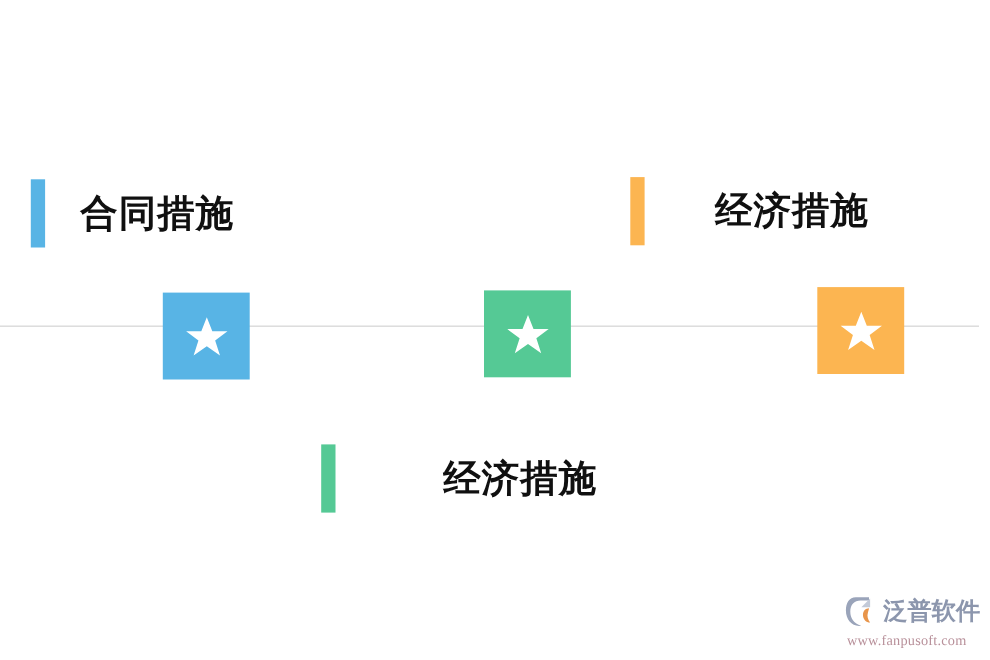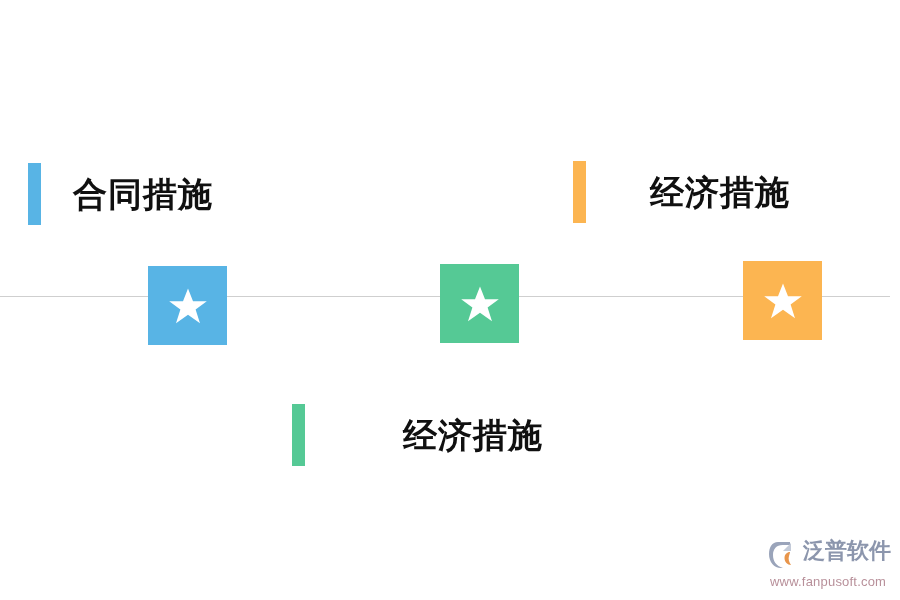--- a/index.html
+++ b/index.html
@@ -89,20 +89,21 @@
   
   .brand-logo {
     position: absolute;
     left: 768px;
     top: 540px;
     width: 126px;
     height: 52px;
   }
   .brand-row {
     display: flex;
+    align-items: center;
     height: 32px;
     font-family: Liberation Serif, serif;
   }
   .brand-mark {
     width: 32px;
     height: 30px;
     flex: 0 0 auto;
   }
   .brand-name {
     font-size: 22px;
@@ -112,21 +113,21 @@
     line-height: 1;
     white-space: nowrap;
   }
   .brand-url {
     font-size: 13px;
     color: #b8909a;
     letter-spacing: 0.2px;
     margin-top: 2px;
     margin-left: 2px;
     white-space: nowrap;
-    font-family: Liberation Sans, sans-serif;
+    font-family: Liberation Serif, serif;
   }
 </style>
 </head>
 <body>
 
 <div id="canvas">
 
   <div class="timeline-axis" style="background-color: rgb(207, 207, 207);"></div>
 
   <div class="milestone milestone-contract" style="background-color: rgb(88, 180, 229);">

